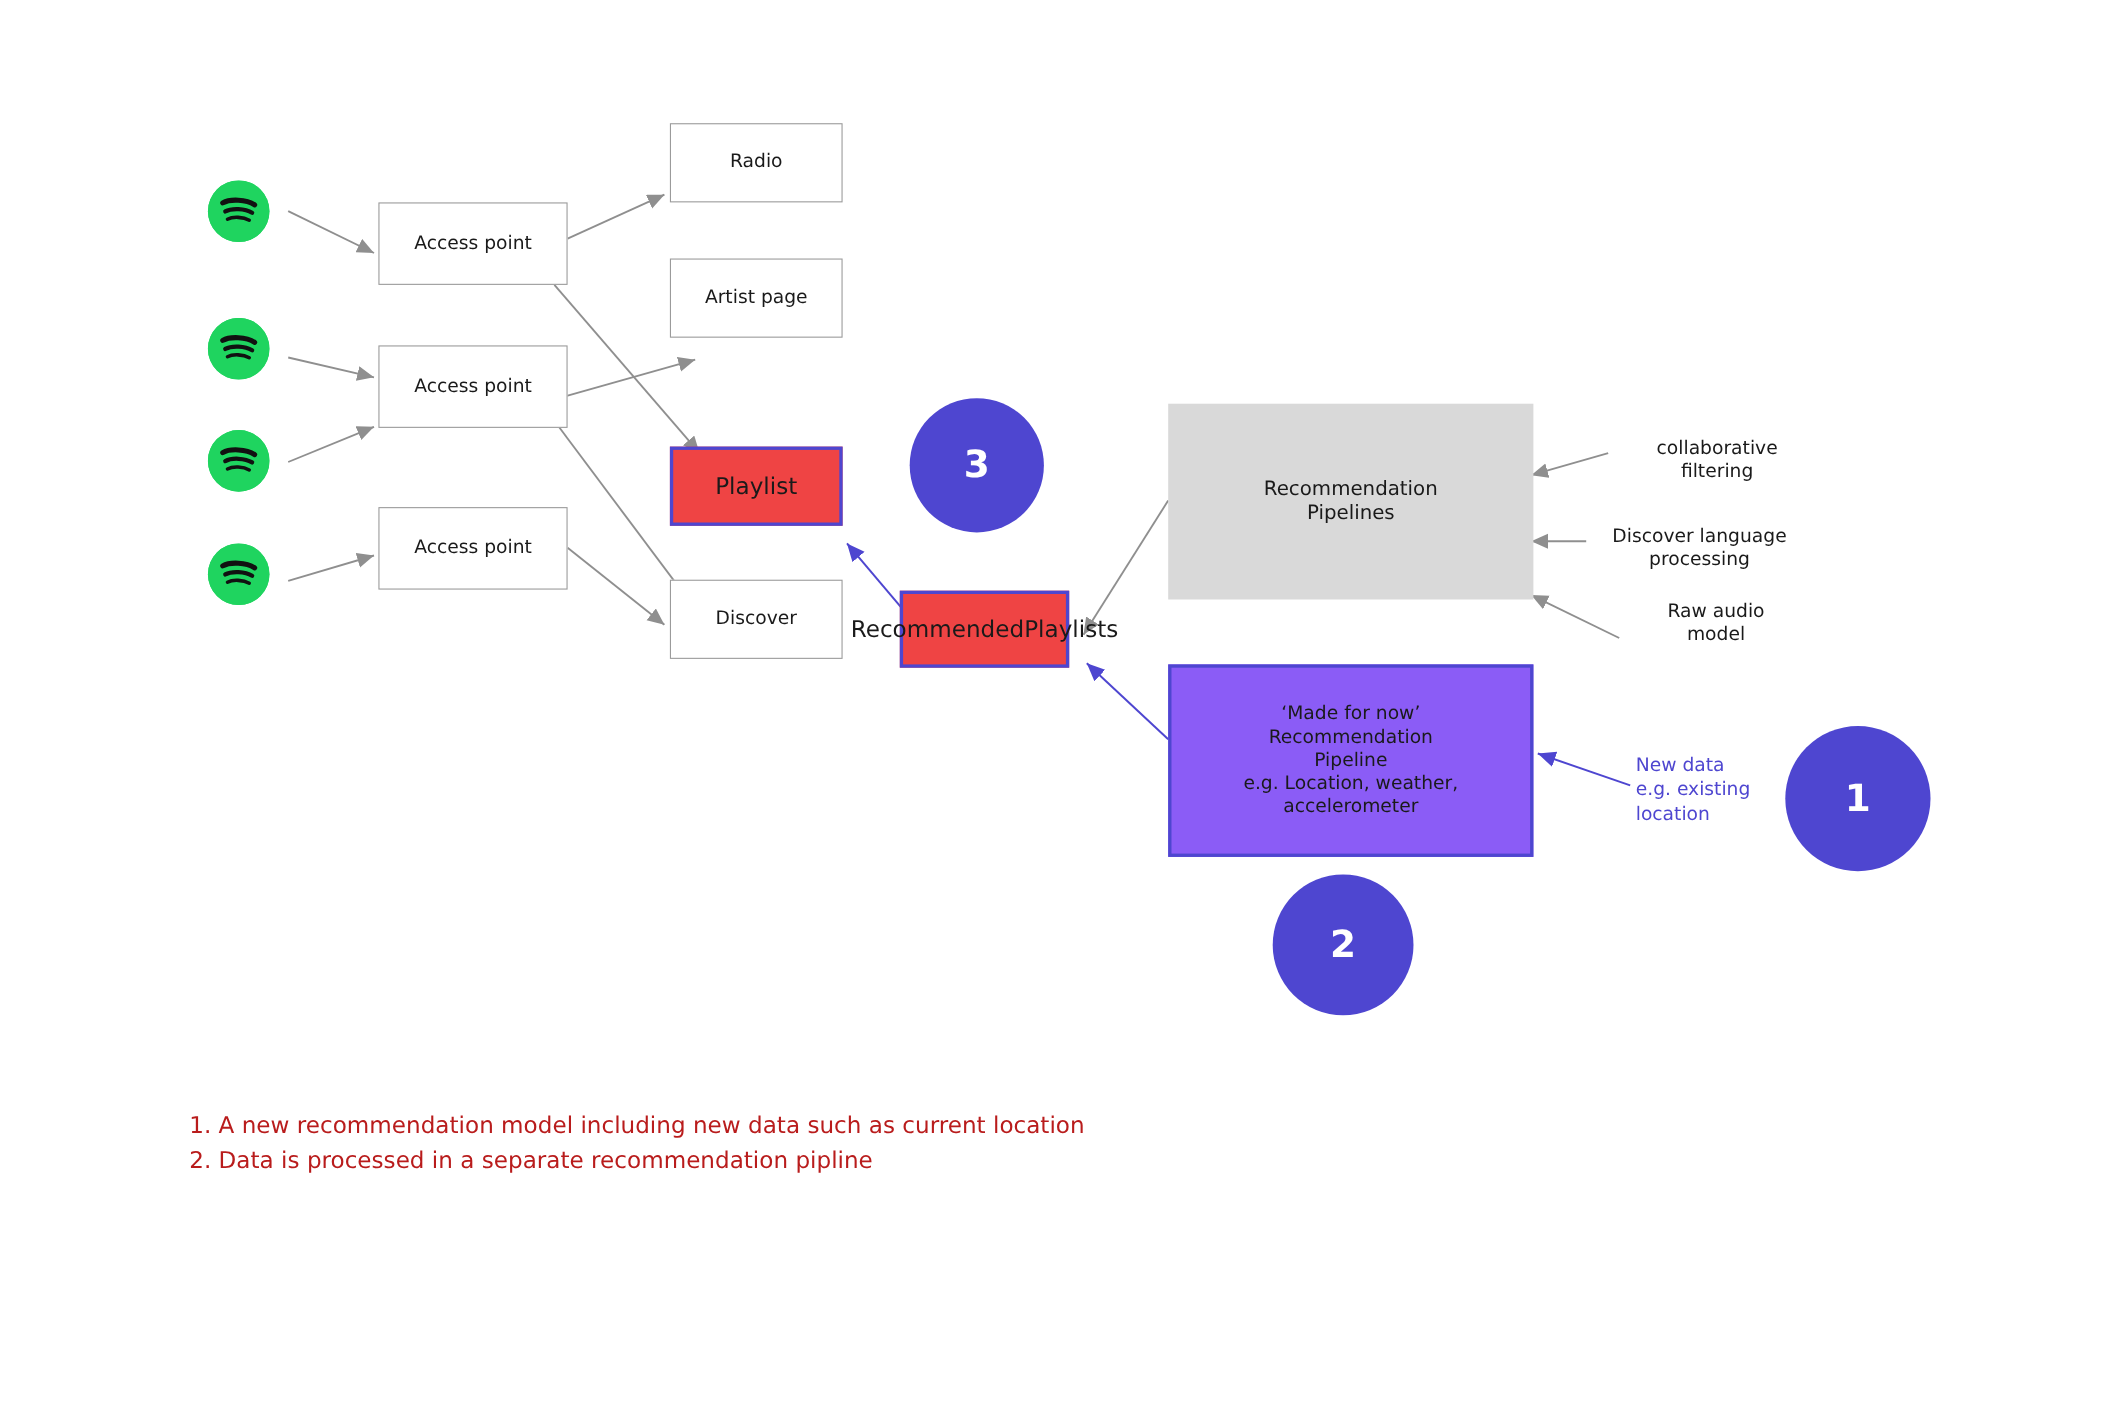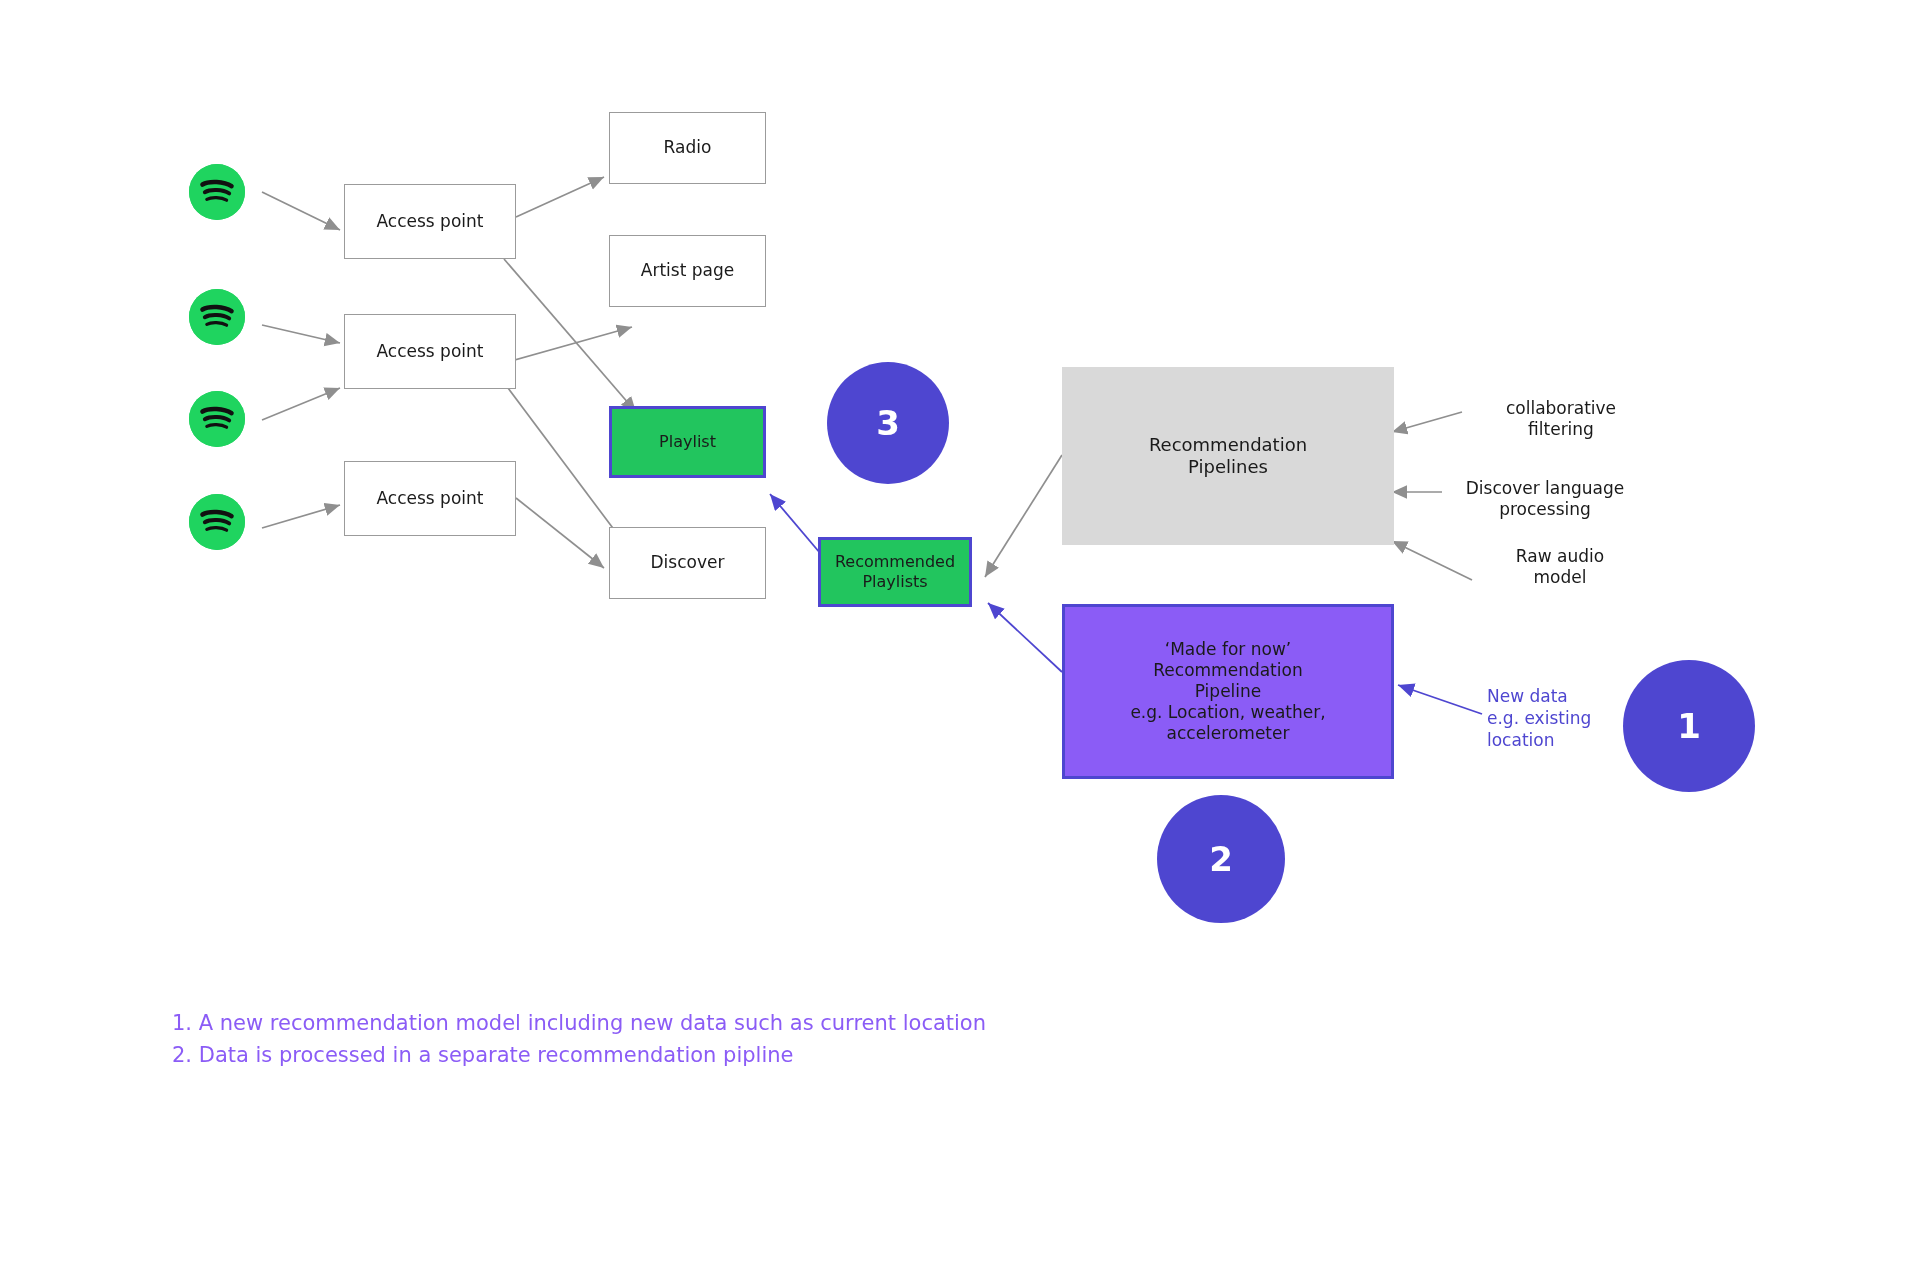--- a/index.html
+++ b/index.html
@@ -36,23 +36,23 @@
     text-align: center;
     line-height: 1.24;
     color: #1a1a1a;
   }
   .box-plain {
     background: #ffffff;
     border: 1.6px solid #9b9b9b;
     font-size: 17px;
   }
   .box-plain-hl {
-    background: #22c55e;
+    background: #ef4444;
     border: 3.2px solid #4e46d0;
-    font-size: 16px;
+    font-size: 21px;
   }
   .box-gray {
     background: #d9d9d9;
     border: none;
     font-size: 18px;
   }
   .box-gray-hl {
     background: #8b5cf6;
     border: 3.2px solid #4e46d0;
     font-size: 17px;
@@ -91,21 +91,21 @@
     line-height: 1.3;
     color: #4e46d0;
     text-align: left;
   }
   .legend {
     position: absolute;
     left: 172px;
     top: 1008px;
     font-size: 21px;
     line-height: 1.52;
-    color: #8b5cf6;
+    color: #b91c1c;
     white-space: nowrap;
   }
   .legend div { }
 </style>
 </head>
 <body>
 
 <div id="canvas">
 
   <svg class="edges" viewBox="0 0 1920 1280">
@@ -212,21 +212,21 @@
   <div class="node box-plain" style="left:609px; top:235px; width:157px; height:72px;">
     <span>Artist page</span>
   </div>
   <div class="node box-plain-hl" style="left:609px; top:406px; width:157px; height:72px;">
     <span>Playlist</span>
   </div>
   <div class="node box-plain" style="left:609px; top:527px; width:157px; height:72px;">
     <span>Discover</span>
   </div>
 
-  <div class="node box-plain-hl" style="left:818px; top:537px; width:154px; height:70px; flex-direction:column;">
+  <div class="node box-plain-hl" style="left:818px; top:537px; width:154px; height:70px; flex-direction:row;">
     <span>Recommended</span>
     <span>Playlists</span>
   </div>
 
   <div class="node box-gray" style="left:1062px; top:367px; width:332px; height:178px; flex-direction:column;">
     <span>Recommendation</span>
     <span>Pipelines</span>
   </div>
 
   <div class="node box-gray-hl" style="left:1062px; top:604px; width:332px; height:175px; flex-direction:column;">

